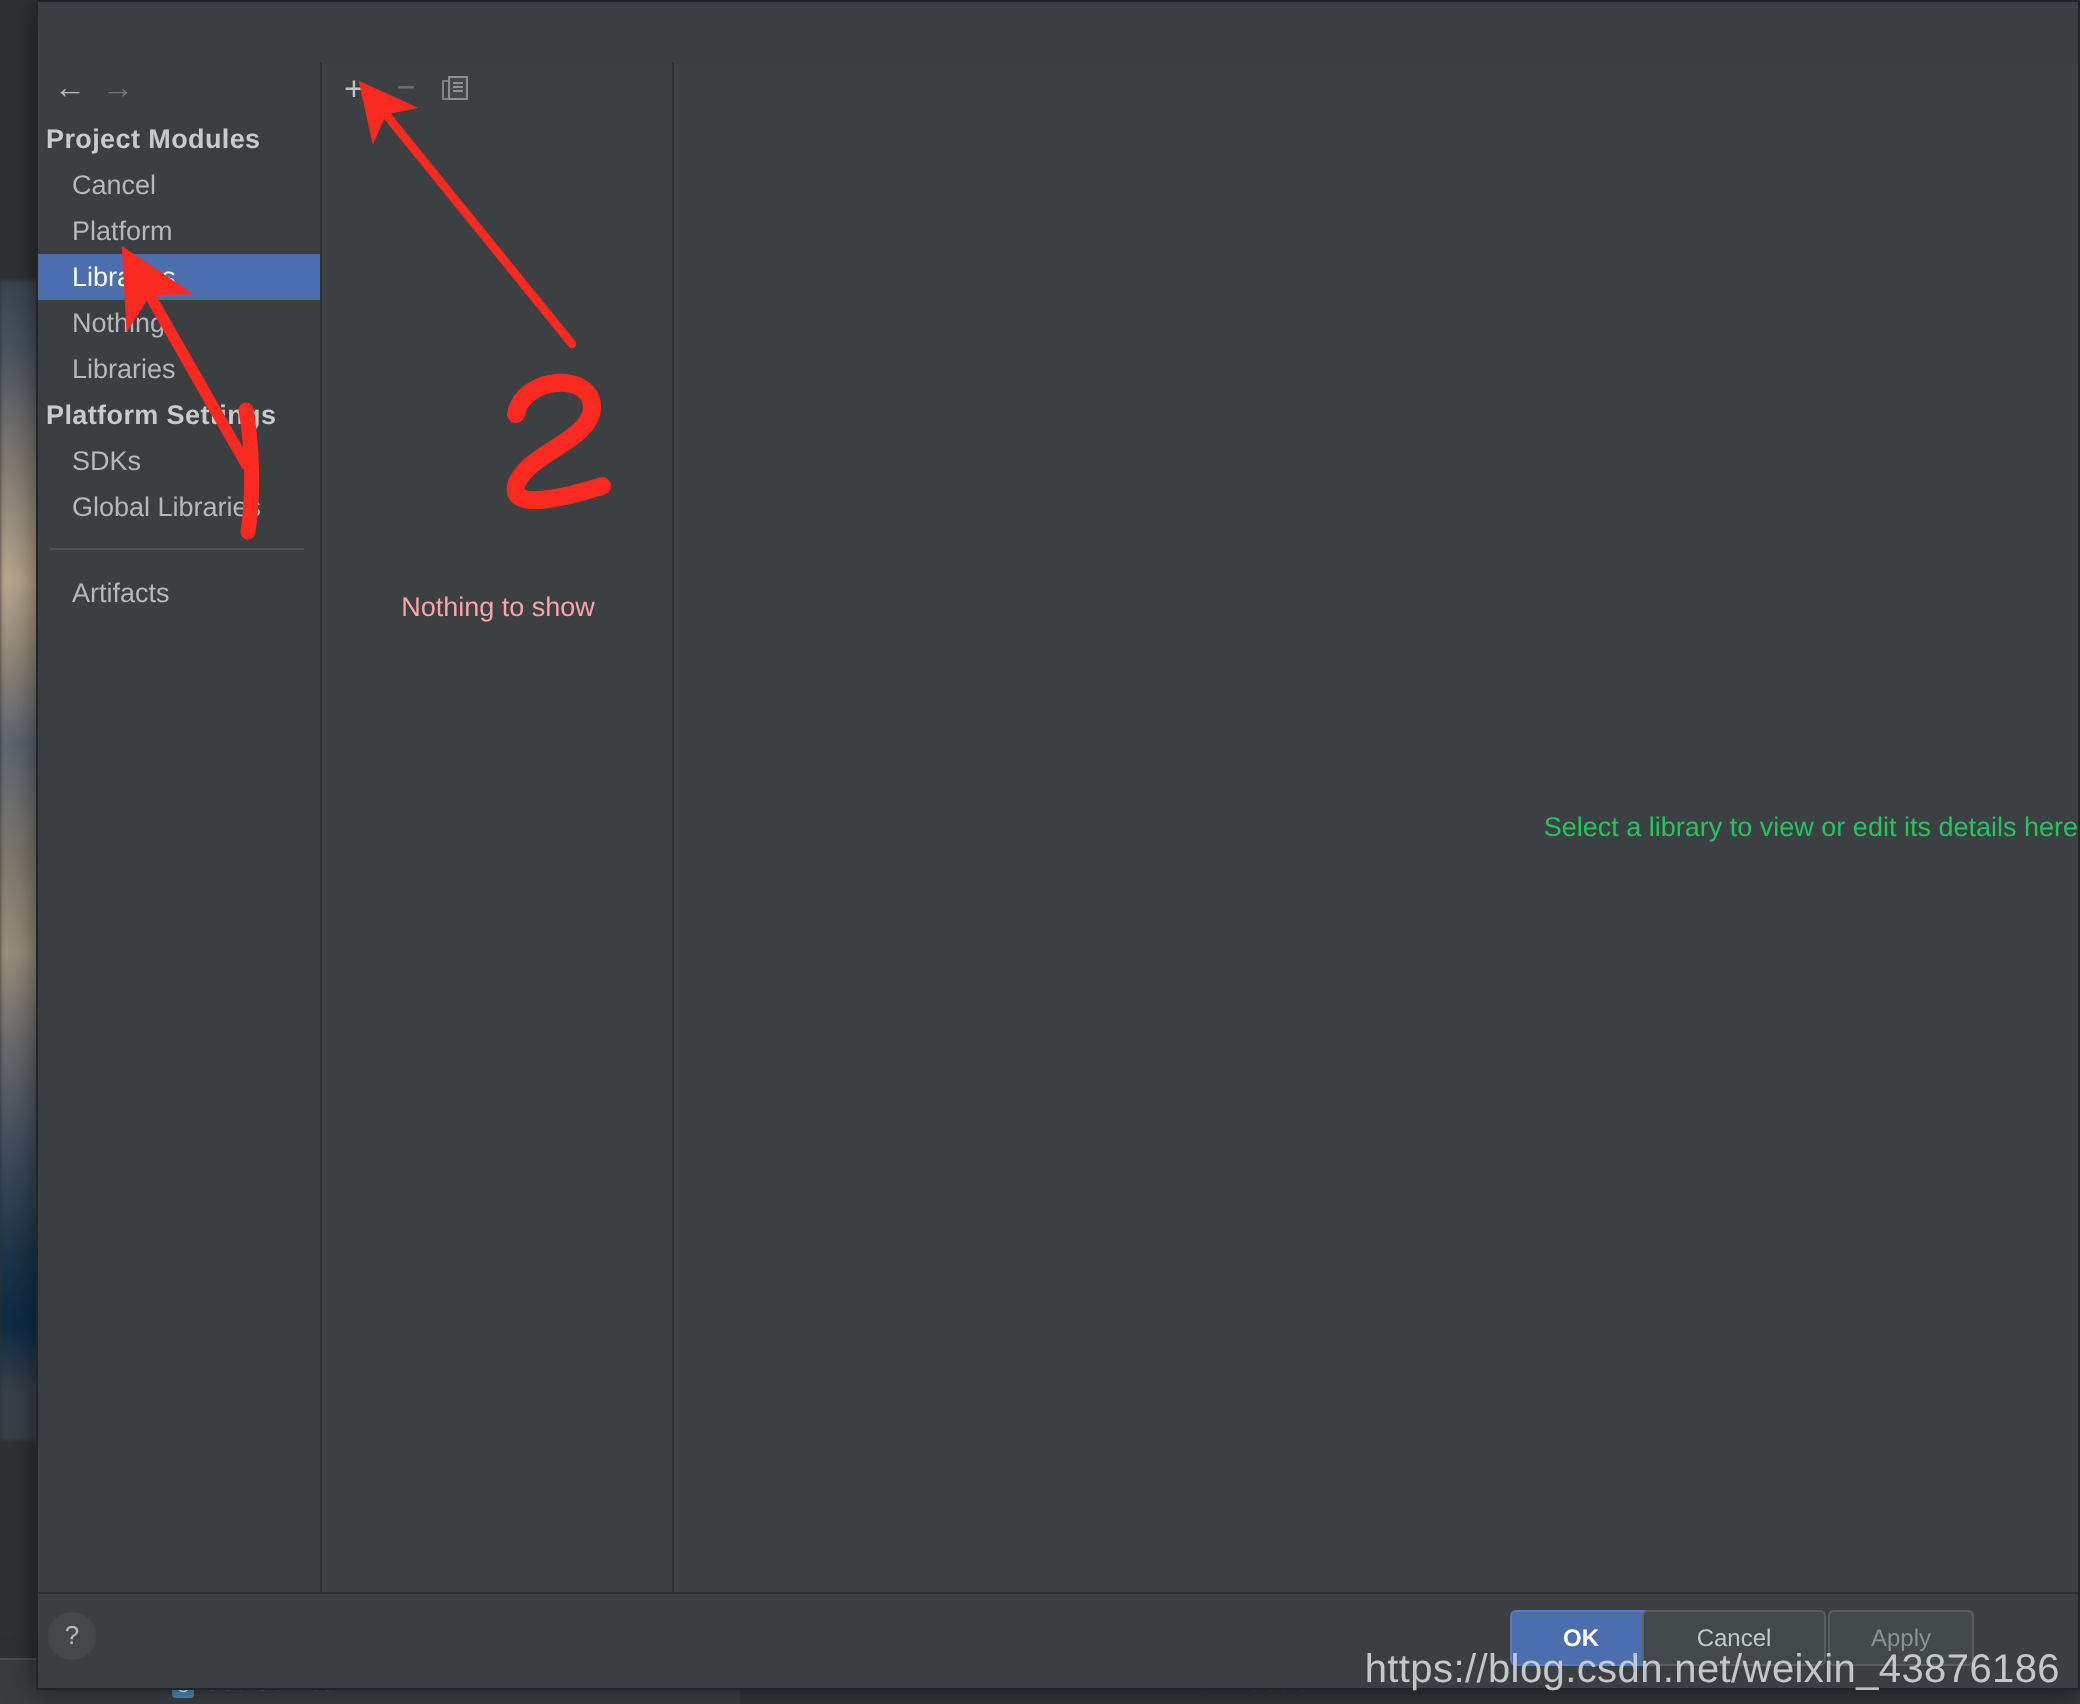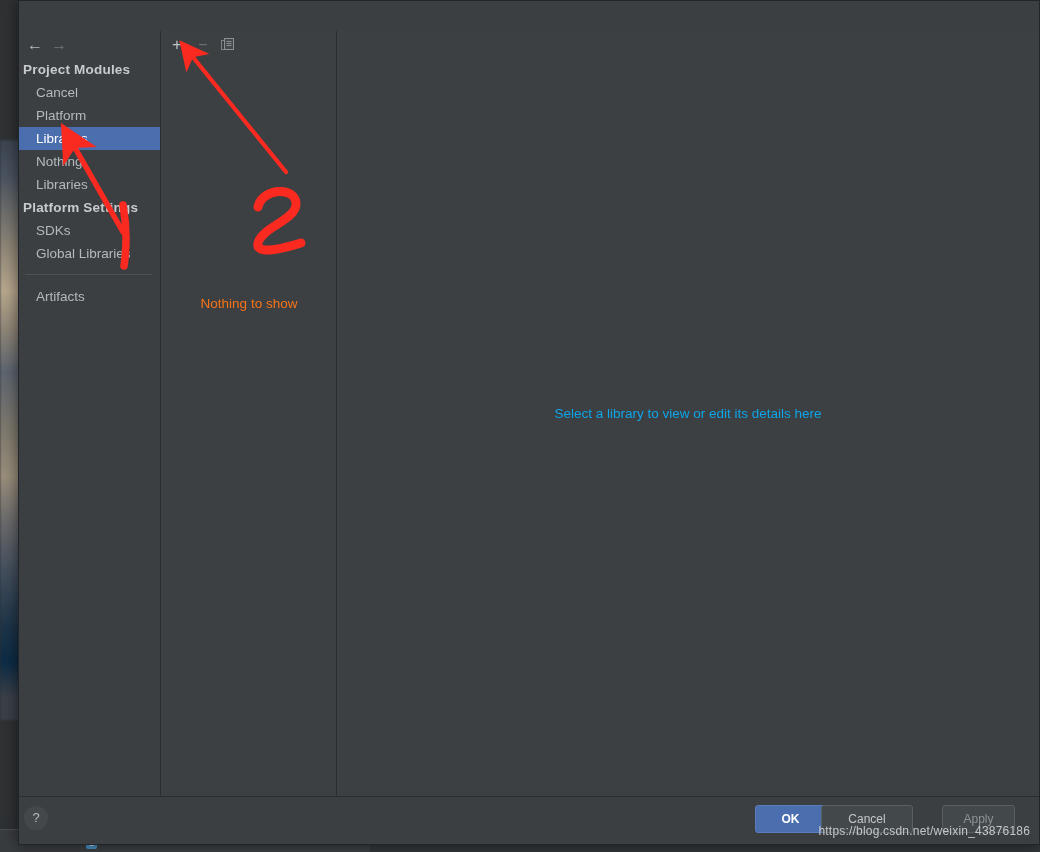--- a/index.html
+++ b/index.html
@@ -234,38 +234,38 @@
   #tb-add    { left: 5px;  color: #bfc3c6; }
   #tb-remove { left: 31px; color: #6e7376; font-size: 16px; }
   #tb-copy   { left: 56px; }
   #tb-copy svg { margin-top: 4px; }
   #list-empty {
     position: absolute;
     left: 0; top: 265px;
     width: 176px;
     text-align: center;
     font-size: 13.5px;
-    color: #f97316;
+    color: #fca5a5;
   }
 
   
   #detail-panel {
     position: absolute;
     left: 318px; top: 0;
     right: 0;
     height: 767px;
     background: #3c4043;
   }
   #detail-empty {
     position: absolute;
     left: 0; top: 375px;
     width: 100%;
-    text-align: center;
+    text-align: right;
     font-size: 13.5px;
-    color: #0ea5e9;
+    color: #22c55e;
   }
 
   
   #footer {
     position: absolute;
     left: 0; bottom: 0;
     width: 1020px;
     height: 47px;
     background: #3c3f41;
     border-top: 1px solid #2b2e30;
@@ -302,42 +302,42 @@
     font-weight: bold;
   }
   #btn-cancel {
     right: 126px;
     width: 92px;
     background: #43484b;
     border: 1px solid #5a5f62;
     color: #c3c7cb;
   }
   #btn-apply {
-    right: 24px;
+    right: 52px;
     width: 73px;
     background: #43484b;
     border: 1px solid #5a5f62;
     color: #8d9296;
   }
 
   
   #annotations {
     position: absolute;
     left: 0; top: 0;
     width: 1040px; height: 852px;
     pointer-events: none;
   }
 
   
   #watermark {
     position: absolute;
     right: 10px;
     top: 824px;
     font-family: "Liberation Sans", sans-serif;
-    font-size: 12px;
+    font-size: 20px;
     color: #cfd3d6;
     opacity: .92;
     letter-spacing: .2px;
     white-space: nowrap;
   }
 </style>
 </head>
 <body>
 
 <div id="desktop">

